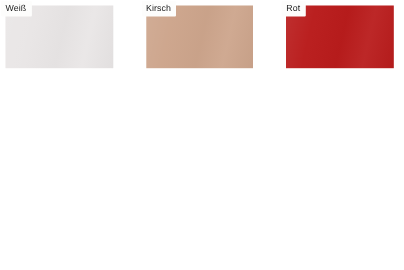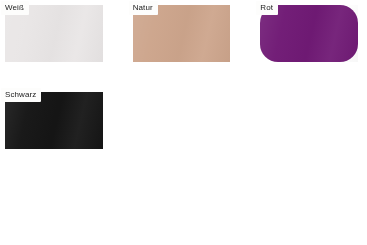--- a/index.html
+++ b/index.html
@@ -78,31 +78,26 @@
 <body>
 
 <div id="swatch-grid" style="background: rgb(255, 255, 255);">
     <div class="swatch-cell">
       <div class="swatch-chip" title="Weiß" style="background: rgb(233, 230, 230);">
         <span class="swatch-label">Weiß</span>
       </div>
     </div>
     <div class="swatch-cell">
       <div class="swatch-chip" title="Beige" style="background: rgb(205, 165, 140);">
-        <span class="swatch-label">Natur</span>
+        <span class="swatch-label">Kirsch</span>
       </div>
     </div>
     <div class="swatch-cell">
-      <div class="swatch-chip" title="Rot" style="background: #701a75; border-radius: 18px;">
+      <div class="swatch-chip" title="Rot" style="background: #b91c1c;">
         <span class="swatch-label">Rot</span>
-      </div>
-    </div>
-    <div class="swatch-cell">
-      <div class="swatch-chip" title="Schwarz" style="background: rgb(21, 21, 21);">
-        <span class="swatch-label">Schwarz</span>
       </div>
     </div>
     <div class="swatch-cell">
       <div class="swatch-chip is-empty" title="" style="background: rgb(255, 255, 255);"></div>
     </div>
     <div class="swatch-cell">
       <div class="swatch-chip is-empty" title="" style="background: rgb(255, 255, 255);"></div>
     </div>
   </div>
 

